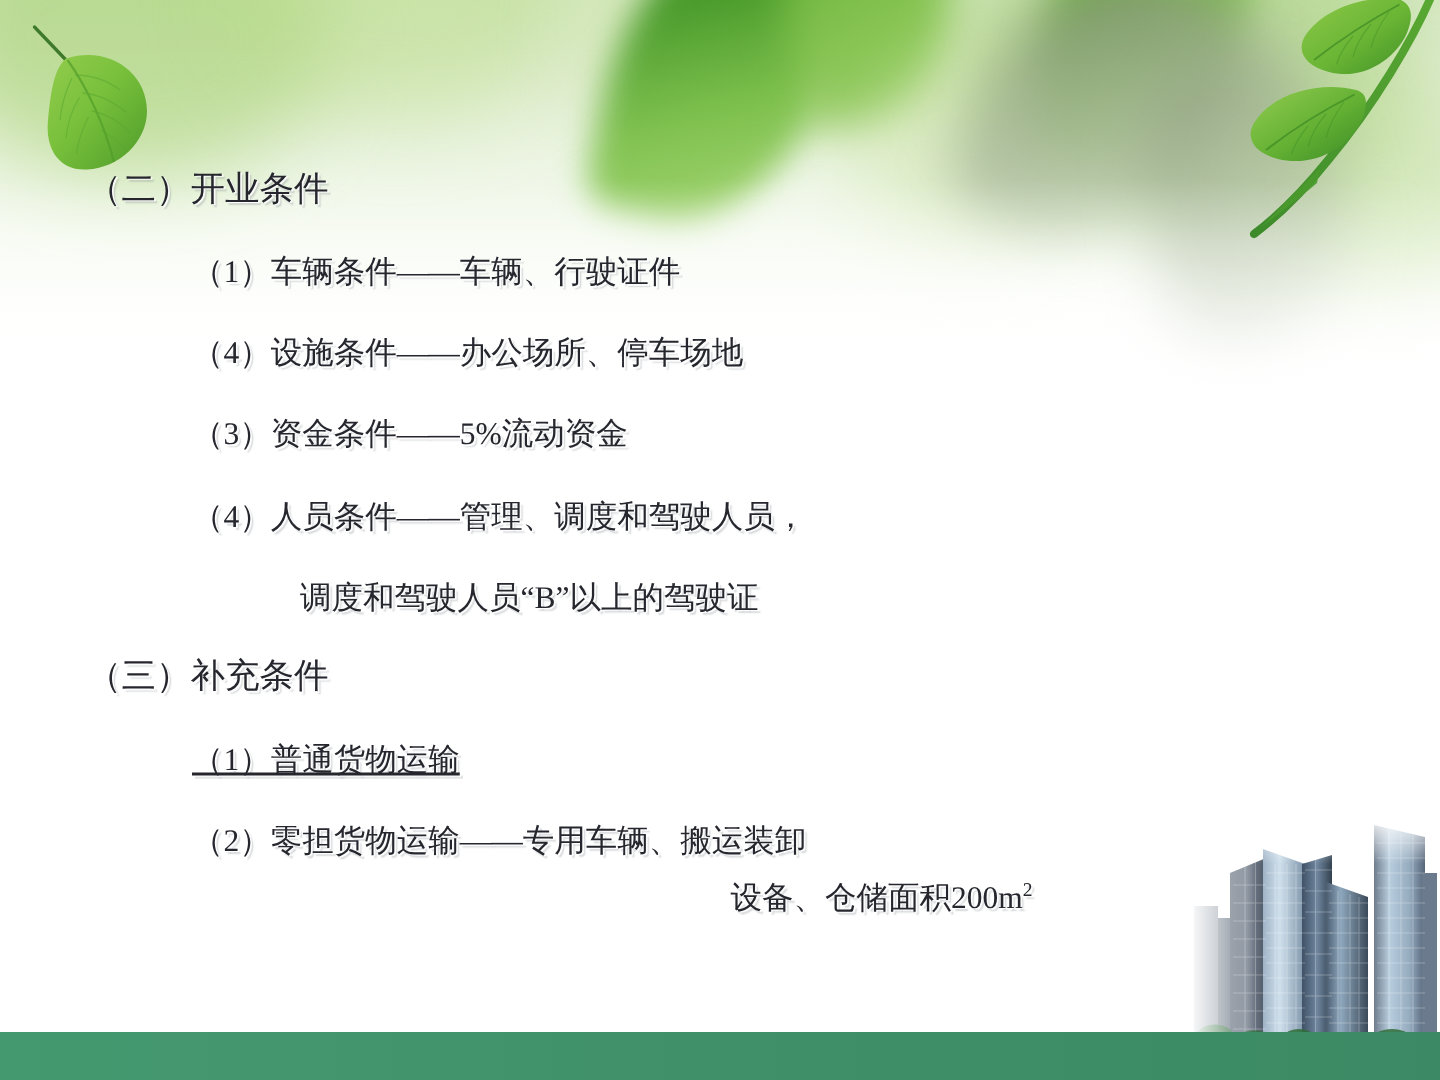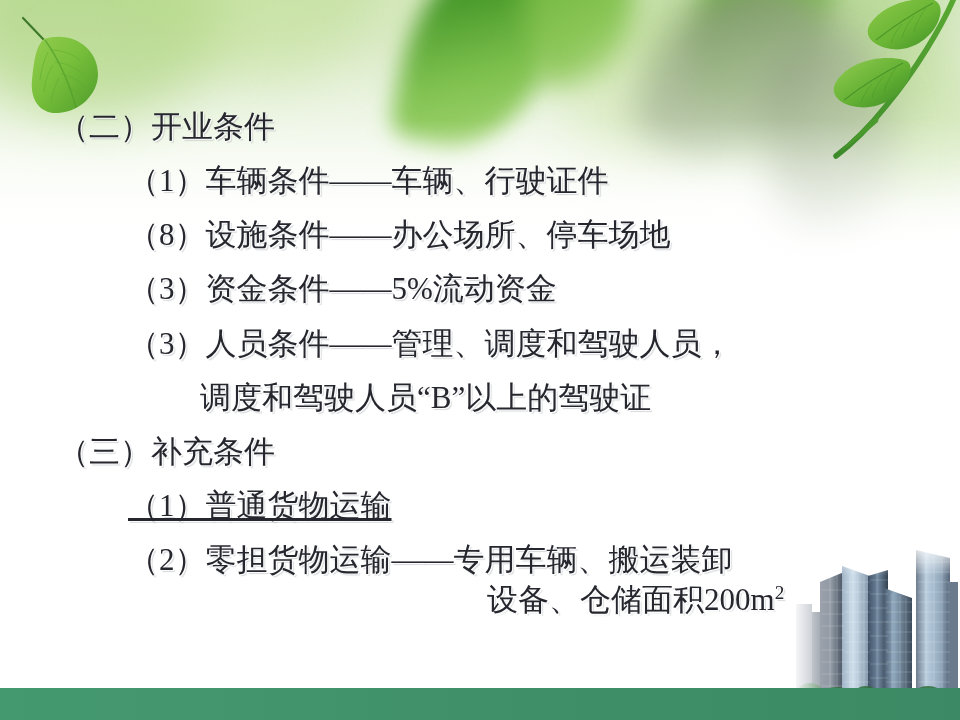--- a/index.html
+++ b/index.html
@@ -122,26 +122,26 @@
   
   .content {
     position: absolute;
     left: 0; top: 0;
     width: 960px;
     color: #26262e;
   }
   .line {
     position: absolute;
     white-space: nowrap;
-    font-size: 31px;
+    font-size: 21px;
     line-height: 34px;
     letter-spacing: 0px;
     text-shadow: 1.2px 1.2px 0 rgba(255,255,255,.85), 2px 2px 1px rgba(120,125,135,.30);
   }
-  .heading { font-size: 31px; }
+  .heading { font-size: 23px; font-family: Liberation Mono, monospace; }
   .sup { font-size: 0.62em; vertical-align: super; }
 
   .l-h1   { left: 58px;  top: 110px; }
   .l-i1   { left: 128px; top: 164px; }
   .l-i2   { left: 128px; top: 218px; }
   .l-i3   { left: 128px; top: 272px; }
   .l-i4   { left: 128px; top: 327px; }
   .l-i4b  { left: 200px; top: 381px; }
   .l-h2   { left: 58px;  top: 435px; text-align: center; }
   .l-j1   { left: 128px; top: 489px; text-decoration: underline; }
@@ -303,23 +303,23 @@
 
     <rect x="0" y="0" width="46" height="158" fill="url(#gFadeL)"></rect>
     <rect x="0" y="0" width="168" height="34" fill="url(#gFadeT)"></rect>
   </svg>
 
   <div class="footer-bar"></div>
 
   <div class="content">
     <div class="line heading l-h1">（二）开业条件</div>
     <div class="line l-i1">（1）车辆条件——车辆、行驶证件</div>
-    <div class="line l-i2">（8）设施条件——办公场所、停车场地</div>
+    <div class="line l-i2">（4）设施条件——办公场所、停车场地</div>
     <div class="line l-i3">（3）资金条件——5%流动资金</div>
-    <div class="line l-i4">（3）人员条件——管理、调度和驾驶人员，</div>
+    <div class="line l-i4">（4）人员条件——管理、调度和驾驶人员，</div>
     <div class="line l-i4b">调度和驾驶人员“B”以上的驾驶证</div>
     <div class="line heading l-h2">（三）补充条件</div>
     <div class="line l-j1">（1）普通货物运输</div>
     <div class="line l-j2">（2）零担货物运输——专用车辆、搬运装卸</div>
     <div class="line l-j2b"><span>设备、仓储面积200m</span><span class="sup">2</span></div>
   </div>
 
 </div>
 
 </body></html>

